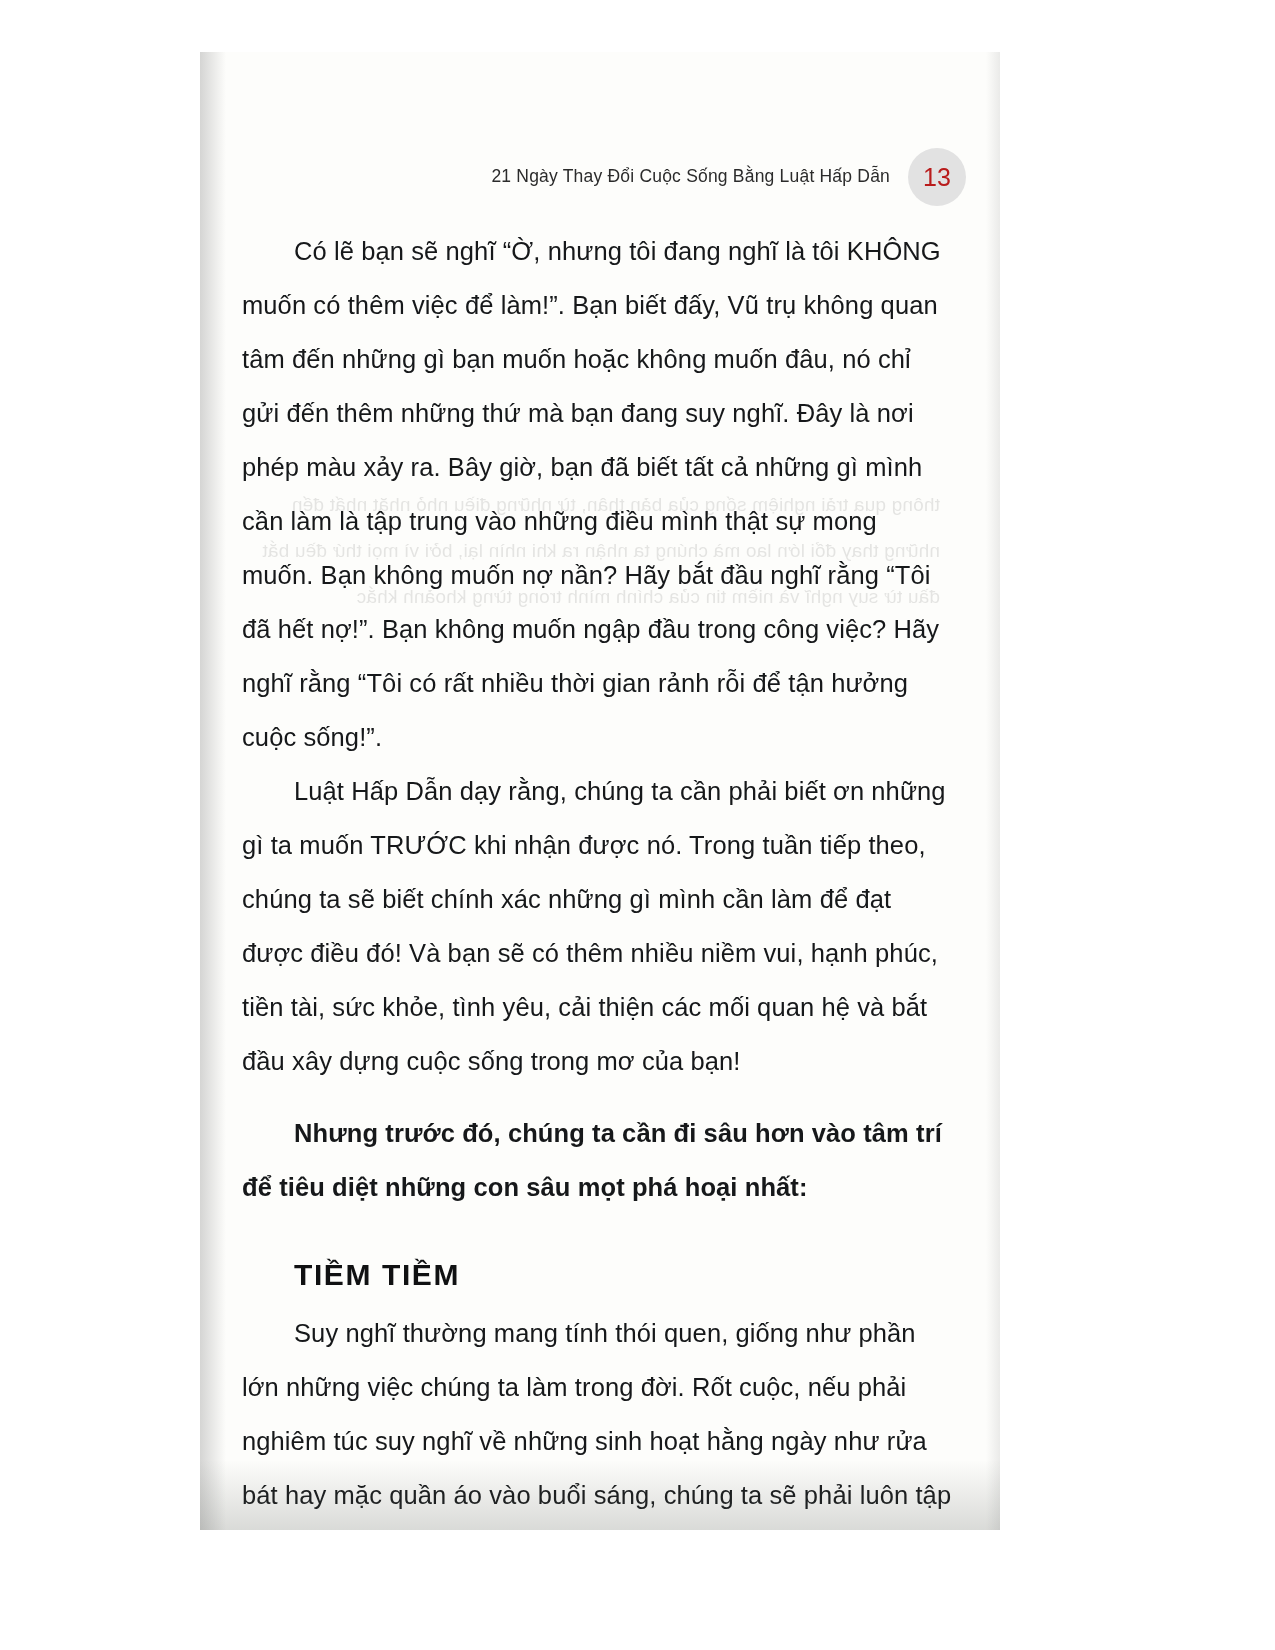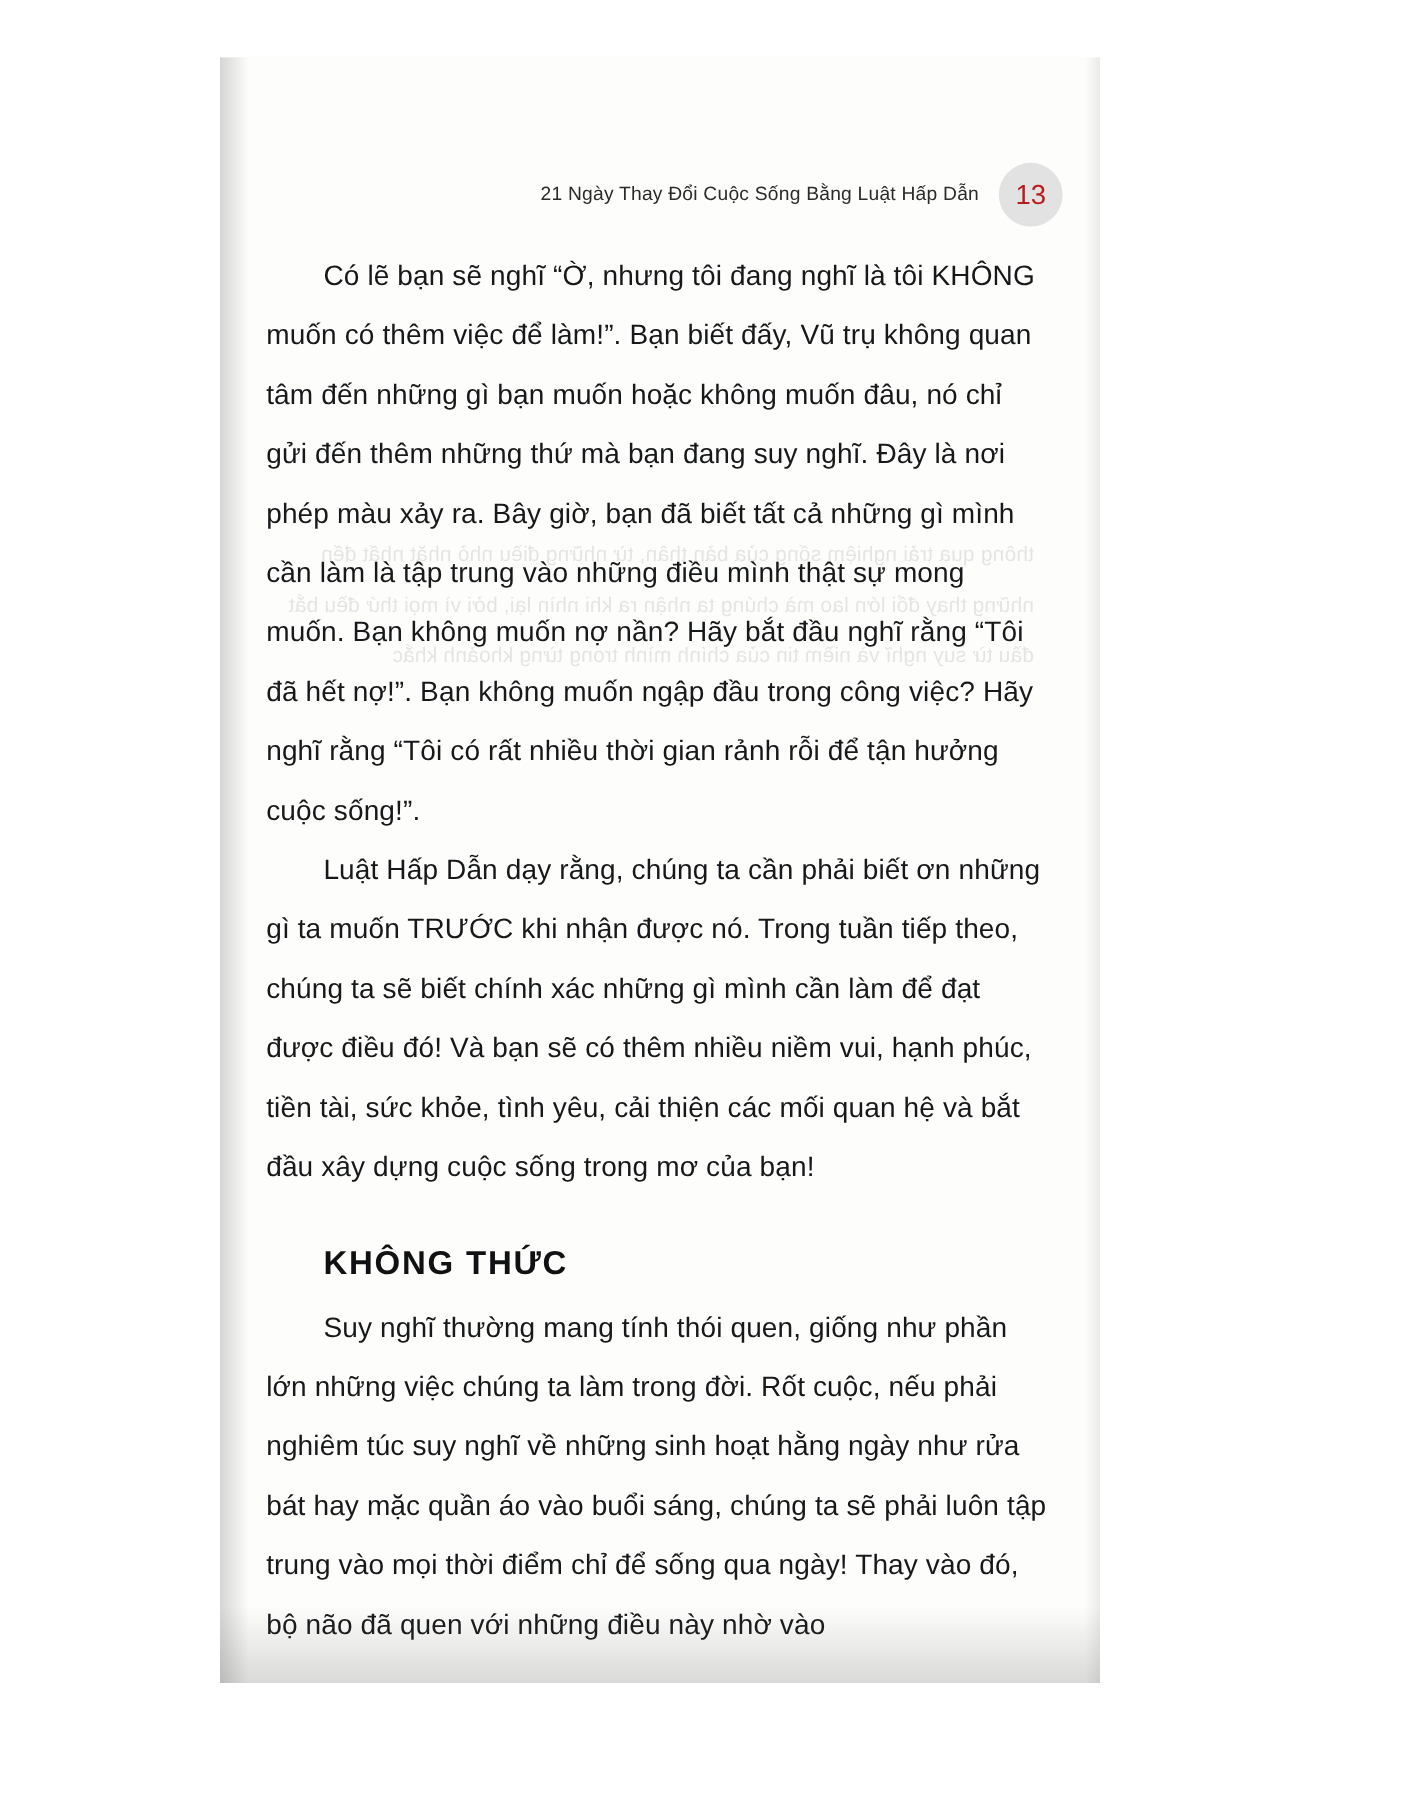--- a/index.html
+++ b/index.html
@@ -149,21 +149,22 @@
   <div class="content">
 
     <div class="header-row">
       <div class="running-head">21 Ngày Thay Đổi Cuộc Sống Bằng Luật Hấp Dẫn</div>
       <div class="page-number-circle">13</div>
     </div>
 
     <div class="body-text">
       <p>Có lẽ bạn sẽ nghĩ “Ờ, nhưng tôi đang nghĩ là tôi KHÔNG muốn có thêm việc để làm!”. Bạn biết đấy, Vũ trụ không quan tâm đến những gì bạn muốn hoặc không muốn đâu, nó chỉ gửi đến thêm những thứ mà bạn đang suy nghĩ. Đây là nơi phép màu xảy ra. Bây giờ, bạn đã biết tất cả những gì mình cần làm là tập trung vào những điều mình thật sự mong muốn. Bạn không muốn nợ nần? Hãy bắt đầu nghĩ rằng “Tôi đã hết nợ!”. Bạn không muốn ngập đầu trong công việc? Hãy nghĩ rằng “Tôi có rất nhiều thời gian rảnh rỗi để tận hưởng cuộc sống!”.</p>
       <p>Luật Hấp Dẫn dạy rằng, chúng ta cần phải biết ơn những gì ta muốn TRƯỚC khi nhận được nó. Trong tuần tiếp theo, chúng ta sẽ biết chính xác những gì mình cần làm để đạt được điều đó! Và bạn sẽ có thêm nhiều niềm vui, hạnh phúc, tiền tài, sức khỏe, tình yêu, cải thiện các mối quan hệ và bắt đầu xây dựng cuộc sống trong mơ của bạn!</p>
-      <div class="section-heading">KHÔNG THỨC</div>
+      <p class="bold">Nhưng trước đó, chúng ta cần đi sâu hơn vào tâm trí để tiêu diệt những con sâu mọt phá hoại nhất:</p>
+      <div class="section-heading">TIỀM TIỀM</div>
       <p>Suy nghĩ thường mang tính thói quen, giống như phần lớn những việc chúng ta làm trong đời. Rốt cuộc, nếu phải nghiêm túc suy nghĩ về những sinh hoạt hằng ngày như rửa bát hay mặc quần áo vào buổi sáng, chúng ta sẽ phải luôn tập trung vào mọi thời điểm chỉ để sống qua ngày! Thay vào đó, bộ não đã quen với những điều này nhờ vào</p>
     </div>
 
   </div>
 
   <div class="gutter-shadow"></div>
   <div class="right-edge"></div>
   <div class="bottom-shadow"></div>
 </div>
 

